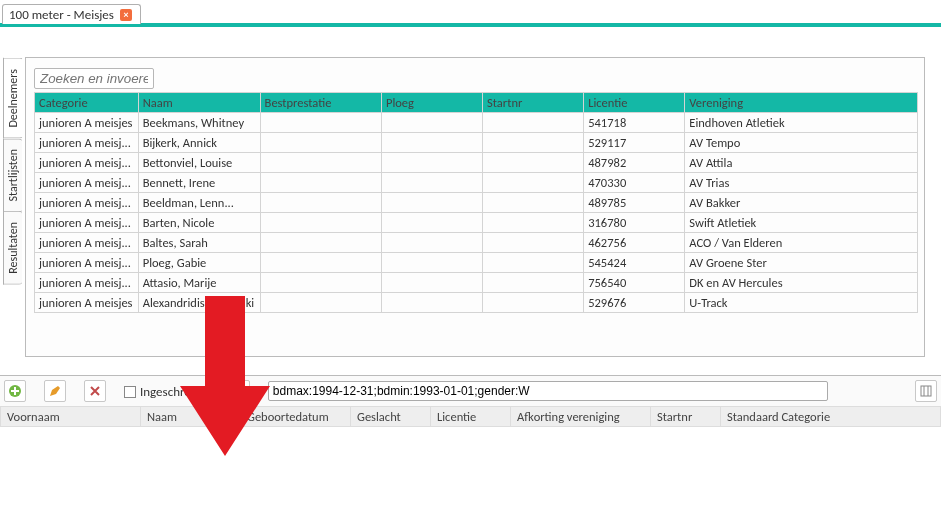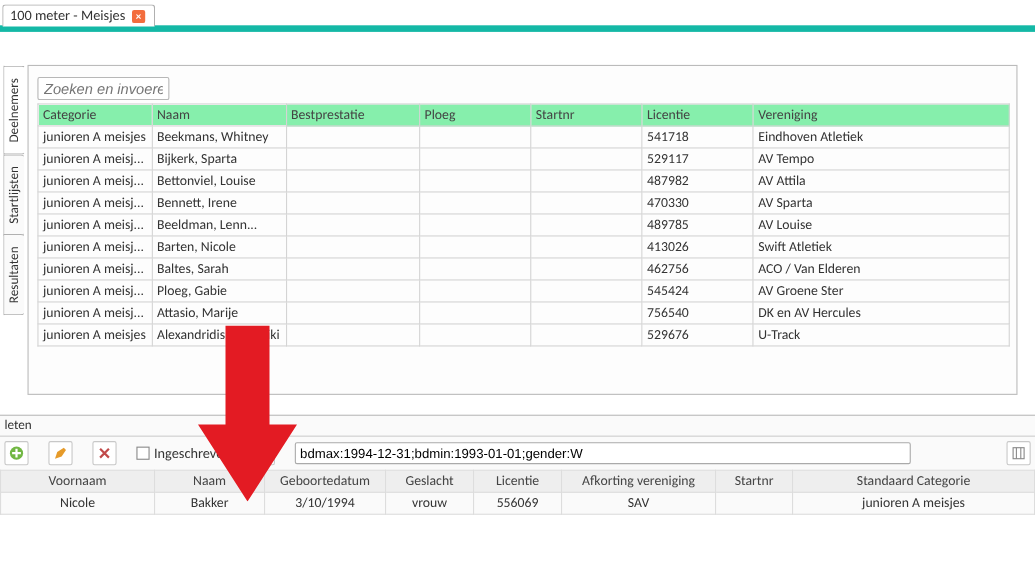--- a/index.html
+++ b/index.html
@@ -1,55 +1,55 @@
 <!DOCTYPE html>
 <html><head>
 <meta charset="utf-8">
 <style>
   * { box-sizing: border-box; }
   html, body { margin:0; padding:0; font-family: Calibri, Arial, sans-serif; font-size:13px; color:#333; background:#fff; }
   .app { width:941px; height:520px; position:relative; overflow:hidden; background:#fff; }
 
-  .tab-area { padding:3px 0 0 2px; border-bottom:6px solid #14b8a6; }
+  .tab-area { padding:3px 0 0 2px; border-bottom:4px solid #14b8a6; }
   .tab { display:inline-flex; align-items:center; border:1px solid #b0b0b0; border-bottom:none; background:#fff; border-radius:3px 3px 0 0; padding:2px 8px 2px 6px; gap:6px; position:relative; top:1px; }
   .tab .close-icon { width:12px; height:12px; background:#f36d3d; border-radius:2px; display:inline-flex; align-items:center; justify-content:center; color:#fff; font-size:10px; font-weight:bold; line-height:1;}
 
   .main-panel { border:1px solid #bbb; background:#fdfdfd; margin:30px 0 0 25px; width:900px; height:300px; position:relative; }
   .vertical-tabs { position:absolute; left:-23px; top:0; }
   .vertical-tabs .vtab { writing-mode: vertical-rl; transform: rotate(180deg); border:1px solid #b0b0b0; border-left:none; padding:10px 2px; font-size:12px; background:#fafafa; cursor:pointer; color:#333; border-radius:3px 0 0 3px; margin-bottom:-1px; }
   .vertical-tabs .vtab.active { background:#fff; border-left:1px solid #fff; }
   .panel-in { padding:10px 6px 6px 8px; }
   .top-controls { display:flex; gap:6px; margin-bottom:3px; }
   .search-input { width:120px; border:1px solid #b7b7b7; padding:2px 5px; font-style:italic; color:#888; border-radius:2px; }
   .dropdown { width:260px; border:1px solid #999; background:#f6f6f6; border-radius:2px; padding:2px 8px; display:flex; justify-content:space-between; align-items:center; }
   .dropdown .chev { font-size:10px; }
   table.grid { border-collapse:collapse; width:100%; font-size:12.5px; }
   table.grid th, table.grid td { border:1px solid #d4d4d4; padding:2px 4px; text-align:left; font-weight:normal; vertical-align:top; white-space:nowrap; }
-  table.grid th { background:#86efac; color:#444; }
+  table.grid th { background:#14b8a6; color:#444; }
   table.grid td { color:#333; }
   .col-cat { width:100px; overflow:hidden; text-overflow:ellipsis; }
   .col-naam { width:110px; overflow:hidden; text-overflow:ellipsis; white-space:normal; }
   .col-best { width:120px; }
   .col-ploeg{ width:100px; }
   .col-start{ width:100px; }
   .col-lic{ width:100px; }
   .col-ver{ width:230px; }
 
   .lower { border-top:1px solid #bbb; background:#fafafa; margin-top:18px; width:941px;}
   .lower-title { padding:2px 4px; font-size:12px; border-bottom:1px solid #ccc; }
   .lower-toolbar { display:flex; align-items:center; gap:18px; padding:4px; }
   .tbtn { width:22px; height:22px; border:1px solid #c8c8c8; background:#fff; border-radius:2px; display:flex; align-items:center; justify-content:center; }
   .tbtn.green svg circle{ fill:#71b743; }
   .tbtn.green svg path{ stroke:#fff; stroke-width:2;}
   .lower input.filter { flex:0 0 560px; border:1px solid #aaa; border-radius:2px; padding:2px 4px; font-size:12px; }
   .spacer { flex:1; }
   .pager { display:flex; align-items:center; gap:4px; font-size:12px; color:#444; }
   .pager .tbtn svg path { fill:#4aa3df; }
   .lowgrid { border-collapse:collapse; width:941px; font-size:12.5px; }
-  .lowgrid th, .lowgrid td { border:1px solid #ddd; padding:2px 6px; text-align:center; font-weight:normal; }
+  .lowgrid th, .lowgrid td { border:1px solid #ddd; padding:2px 6px; text-align:left; font-weight:normal; }
   .lowgrid th { background:#eee; color:#444; }
   .lowgrid tr.selected td { background:#d6e9f8; }
   .arrow { position:absolute; left:175px; top:296px; z-index:10; pointer-events:none; }
   .arrow svg polygon { fill:#e31b23; }
   .check { width:12px; height:12px; border:1px solid #888; display:inline-block; vertical-align:-2px; margin-right:4px; background:#fff;}
 </style>
 </head>
 <body>
 
 <div class="app">
@@ -87,21 +87,21 @@
               <td class="col-cat">junioren A meisjes</td>
               <td class="col-naam">Beekmans, Whitney</td>
               <td class="col-best"></td>
               <td class="col-ploeg"></td>
               <td class="col-start"></td>
               <td class="col-lic">541718</td>
               <td class="col-ver">Eindhoven Atletiek</td>
             </tr>
             <tr>
               <td class="col-cat">junioren A meisj...</td>
-              <td class="col-naam">Bijkerk, Sparta</td>
+              <td class="col-naam">Bijkerk, Annick</td>
               <td class="col-best"></td>
               <td class="col-ploeg"></td>
               <td class="col-start"></td>
               <td class="col-lic">529117</td>
               <td class="col-ver">AV Tempo</td>
             </tr>
             <tr>
               <td class="col-cat">junioren A meisj...</td>
               <td class="col-naam">Bettonviel, Louise</td>
               <td class="col-best"></td>
@@ -110,38 +110,38 @@
               <td class="col-lic">487982</td>
               <td class="col-ver">AV Attila</td>
             </tr>
             <tr>
               <td class="col-cat">junioren A meisj...</td>
               <td class="col-naam">Bennett, Irene</td>
               <td class="col-best"></td>
               <td class="col-ploeg"></td>
               <td class="col-start"></td>
               <td class="col-lic">470330</td>
-              <td class="col-ver">AV Sparta</td>
+              <td class="col-ver">AV Trias</td>
             </tr>
             <tr>
               <td class="col-cat">junioren A meisj...</td>
               <td class="col-naam">Beeldman, Lenn...</td>
               <td class="col-best"></td>
               <td class="col-ploeg"></td>
               <td class="col-start"></td>
               <td class="col-lic">489785</td>
-              <td class="col-ver">AV Louise</td>
+              <td class="col-ver">AV Bakker</td>
             </tr>
             <tr>
               <td class="col-cat">junioren A meisj...</td>
               <td class="col-naam">Barten, Nicole</td>
               <td class="col-best"></td>
               <td class="col-ploeg"></td>
               <td class="col-start"></td>
-              <td class="col-lic">413026</td>
+              <td class="col-lic">316780</td>
               <td class="col-ver">Swift Atletiek</td>
             </tr>
             <tr>
               <td class="col-cat">junioren A meisj...</td>
               <td class="col-naam">Baltes, Sarah</td>
               <td class="col-best"></td>
               <td class="col-ploeg"></td>
               <td class="col-start"></td>
               <td class="col-lic">462756</td>
               <td class="col-ver">ACO / Van Elderen</td>
@@ -178,21 +178,20 @@
     </div>
   </div>
 
   <div class="arrow">
     <svg width="100" height="160">
         <polygon points="50,160 5,90 30,90 30,0 70,0 70,90 95,90"></polygon>
       </svg>
   </div>
 
   <div class="lower">
-    <div class="lower-title">leten</div>
     <div class="lower-toolbar">
       <div class="tbtn green">
           <svg width="14" height="14">
             <circle cx="7" cy="7" r="6"></circle>
             <path d="M7 3v8M3 7h8"></path>
           </svg>
         </div>
       <div class="tbtn">
           <svg width="14" height="14">
             <path d="M2 12l2-6 6-4 2 2-4 6-6 2z" fill="#e69b2a"></path>
@@ -225,26 +224,16 @@
           <th style="width:100px">Naam</th>
           <th style="width:110px">Geboortedatum</th>
           <th style="width:80px">Geslacht</th>
           <th style="width:80px">Licentie</th>
           <th style="width:140px">Afkorting vereniging</th>
           <th style="width:70px">Startnr</th>
           <th>Standaard Categorie</th>
         </tr>
       </thead>
       <tbody id="low-body">
-          <tr>
-            <td>Nicole</td>
-            <td>Bakker</td>
-            <td>3/10/1994</td>
-            <td>vrouw</td>
-            <td>556069</td>
-            <td>SAV</td>
-            <td></td>
-            <td>junioren A meisjes</td>
-          </tr>
         </tbody>
     </table>
   </div>
 </div>
 
 </body></html>

